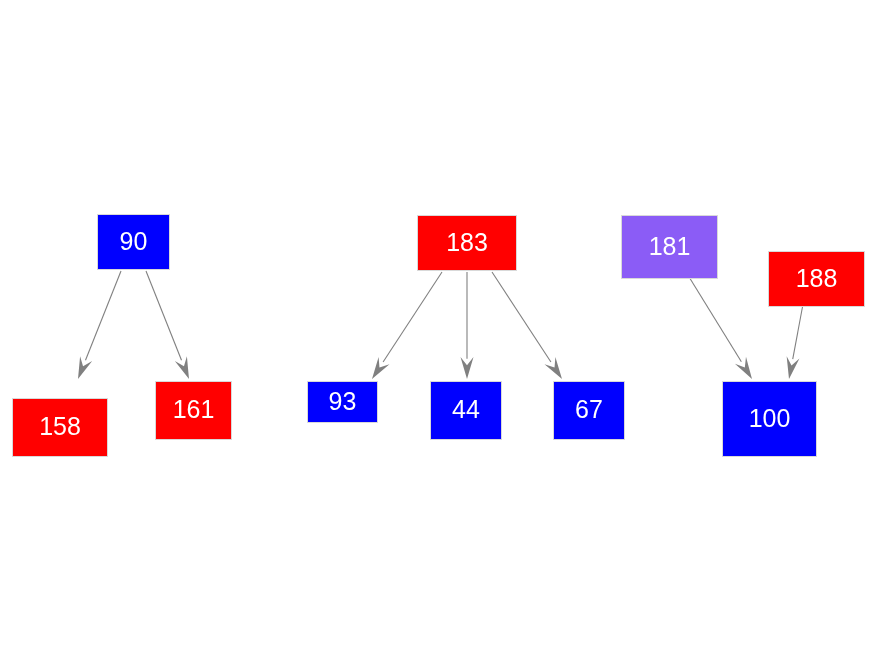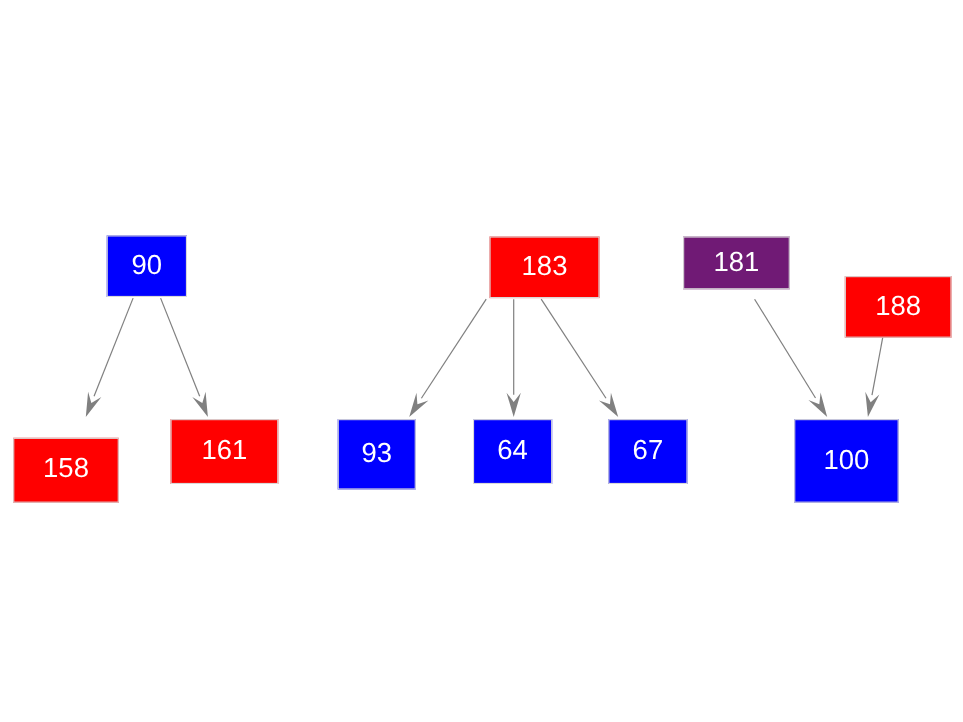--- a/index.html
+++ b/index.html
@@ -79,36 +79,36 @@
         <path d="M 789 379 L 786.652800225733 356.1802573805119 L 791.5061295437183 365.5922069411069 L 799.4314886249713 358.56879726822 Z" fill="#808080"></path>
       </g>
     </svg>
   <div id="node-layer">
       <div class="node" style="left: 97px; top: 214px; width: 73px; height: 56px; background: rgb(0, 0, 255); border-color: rgb(217, 217, 217); color: rgb(255, 255, 255);">
         <span class="node-label">90</span>
       </div>
       <div class="node" style="left: 12px; top: 381px; width: 96px; height: 59px; background: rgb(255, 0, 0); border-color: rgb(217, 217, 217); color: rgb(255, 255, 255); margin-top: 17px;">
         <span class="node-label">158</span>
       </div>
-      <div class="node" style="left: 155px; top: 381px; width: 98px; height: 59px; background: rgb(255, 0, 0); border-color: rgb(217, 217, 217); color: rgb(255, 255, 255);">
+      <div class="node" style="left: 155px; top: 381px; width: 77px; height: 59px; background: rgb(255, 0, 0); border-color: rgb(217, 217, 217); color: rgb(255, 255, 255);">
         <span class="node-label">161</span>
       </div>
-      <div class="node" style="left: 417px; top: 215px; width: 100px; height: 56px; background: rgb(255, 0, 0); border-color: rgb(217, 217, 217); color: rgb(255, 255, 255); margin-left: 28px;">
+      <div class="node" style="left: 417px; top: 215px; width: 100px; height: 56px; background: rgb(255, 0, 0); border-color: rgb(217, 217, 217); color: rgb(255, 255, 255);">
         <span class="node-label">183</span>
       </div>
-      <div class="node" style="left: 307px; top: 381px; width: 71px; height: 64px; background: rgb(0, 0, 255); border-color: rgb(217, 217, 217); color: rgb(255, 255, 255);">
+      <div class="node" style="left: 307px; top: 381px; width: 71px; height: 42px; background: rgb(0, 0, 255); border-color: rgb(217, 217, 217); color: rgb(255, 255, 255);">
         <span class="node-label">93</span>
       </div>
       <div class="node" style="left: 430px; top: 381px; width: 72px; height: 59px; background: rgb(0, 0, 255); border-color: rgb(217, 217, 217); color: rgb(255, 255, 255);">
-        <span class="node-label">64</span>
+        <span class="node-label">44</span>
       </div>
       <div class="node" style="left: 553px; top: 381px; width: 72px; height: 59px; background: rgb(0, 0, 255); border-color: rgb(217, 217, 217); color: rgb(255, 255, 255);">
         <span class="node-label">67</span>
       </div>
-      <div class="node" style="left: 621px; top: 215px; width: 97px; height: 48px; background: #701a75; border-color: rgb(217, 217, 217); color: rgb(255, 255, 255); text-align: right;">
+      <div class="node" style="left: 621px; top: 215px; width: 97px; height: 64px; background: #8b5cf6; border-color: rgb(217, 217, 217); color: rgb(255, 255, 255); text-align: right;">
         <span class="node-label">181</span>
       </div>
       <div class="node" style="left: 768px; top: 215px; width: 97px; height: 56px; background: rgb(255, 0, 0); border-color: rgb(217, 217, 217); color: rgb(255, 255, 255); margin-top: 36px;">
         <span class="node-label">188</span>
       </div>
       <div class="node" style="left: 722px; top: 381px; width: 95px; height: 76px; background: rgb(0, 0, 255); border-color: rgb(217, 217, 217); color: rgb(255, 255, 255);">
         <span class="node-label">100</span>
       </div>
     </div>
 </div>

